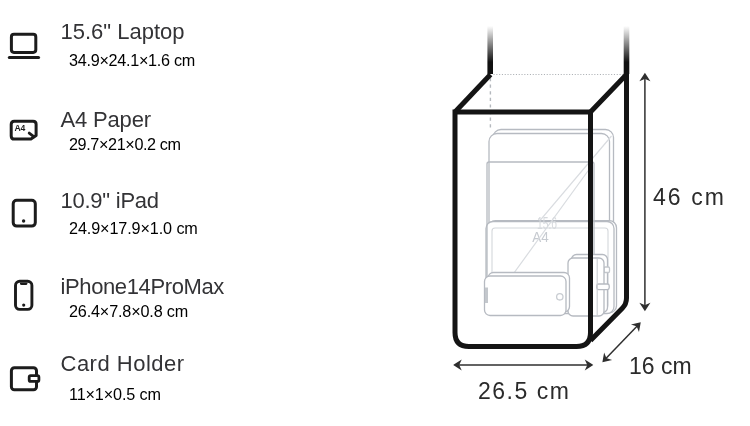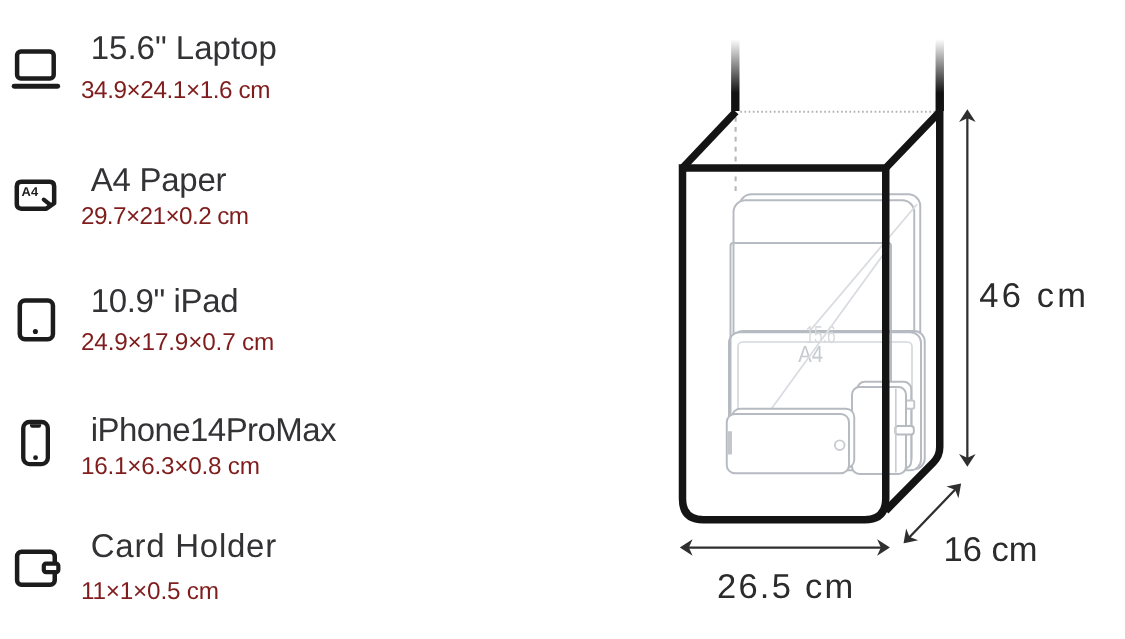--- a/index.html
+++ b/index.html
@@ -1,19 +1,19 @@
 <!DOCTYPE html>
 <html><head>
 <meta charset="utf-8">
 <style>
   html,body{margin:0;padding:0;}
   body{width:750px;height:426px;background:#ffffff;overflow:hidden;position:relative;
        font-family:"Liberation Sans",sans-serif;}
   .title{position:absolute;left:60.5px;font-size:22px;color:#333336;white-space:nowrap;filter:opacity(0.999);}
-  .sub{position:absolute;left:54px;font-size:16.2px;color:#7f1d1d;white-space:nowrap;filter:opacity(0.999);}
+  .sub{position:absolute;left:69px;font-size:16.2px;color:#000000;white-space:nowrap;filter:opacity(0.999);}
   .icon{position:absolute;}
 </style>
 </head>
 <body>
 
 <svg class="icon" style="left:7px;top:32px" width="35" height="29" viewBox="0 0 35 29">
   <rect x="4.4" y="2.3" width="24.4" height="18.1" rx="2.6" fill="none" stroke="#1c1c1c" stroke-width="3"></rect>
   <line x1="2.4" y1="25.5" x2="31.5" y2="25.5" stroke="#1c1c1c" stroke-width="3.2" stroke-linecap="round"></line>
 </svg>
 
@@ -31,31 +31,31 @@
 
 <div class="sub" style="top:135.1px;letter-spacing:-0.38px">29.7×21×0.2 cm</div>
 
 <svg class="icon" style="left:11px;top:197.5px" width="27" height="31" viewBox="0 0 27 31">
   <rect x="2.2" y="2.3" width="22.1" height="25.8" rx="3.5" fill="none" stroke="#1c1c1c" stroke-width="3"></rect>
   <circle cx="12.6" cy="23" r="1.7" fill="#1c1c1c"></circle>
 </svg>
 
 <div class="title" style="top:187.9px;letter-spacing:-0.25px">10.9" iPad</div>
 
-<div class="sub" style="top:219.3px;letter-spacing:-0.11px">24.9×17.9×0.7 cm</div>
+<div class="sub" style="top:219.3px;letter-spacing:-0.11px">24.9×17.9×1.0 cm</div>
 
 <svg class="icon" style="left:13px;top:279px" width="22" height="33" viewBox="0 0 22 33">
   <rect x="2.5" y="2.3" width="16.4" height="28.1" rx="4.2" fill="none" stroke="#1c1c1c" stroke-width="2.9"></rect>
   <path d="M7 3.8 V4.6 Q7 6.1 8.5 6.1 H12.9 Q14.4 6.1 14.4 4.6 V3.8 Z" fill="#1c1c1c"></path>
   <circle cx="10.7" cy="26.1" r="1.6" fill="#1c1c1c"></circle>
 </svg>
 
 <div class="title" style="top:273.5px;letter-spacing:-0.38px">iPhone14ProMax</div>
 
-<div class="sub" style="top:301.5px;letter-spacing:-0.16px">16.1×6.3×0.8 cm</div>
+<div class="sub" style="top:301.5px;letter-spacing:-0.16px">26.4×7.8×0.8 cm</div>
 
 <svg class="icon" style="left:8px;top:365px" width="34" height="28" viewBox="0 0 34 28">
   <rect x="3.4" y="2.8" width="25.1" height="22" rx="3" fill="none" stroke="#1c1c1c" stroke-width="3"></rect>
   <rect x="21.2" y="10.7" width="9.7" height="5.7" rx="1.5" fill="#ffffff" stroke="#1c1c1c" stroke-width="2.8"></rect>
 </svg>
 
 <div class="title" style="top:351px;letter-spacing:0.5px">Card Holder</div>
 
 <div class="sub" style="top:384.6px;letter-spacing:-0.13px">11×1×0.5 cm</div>
 

